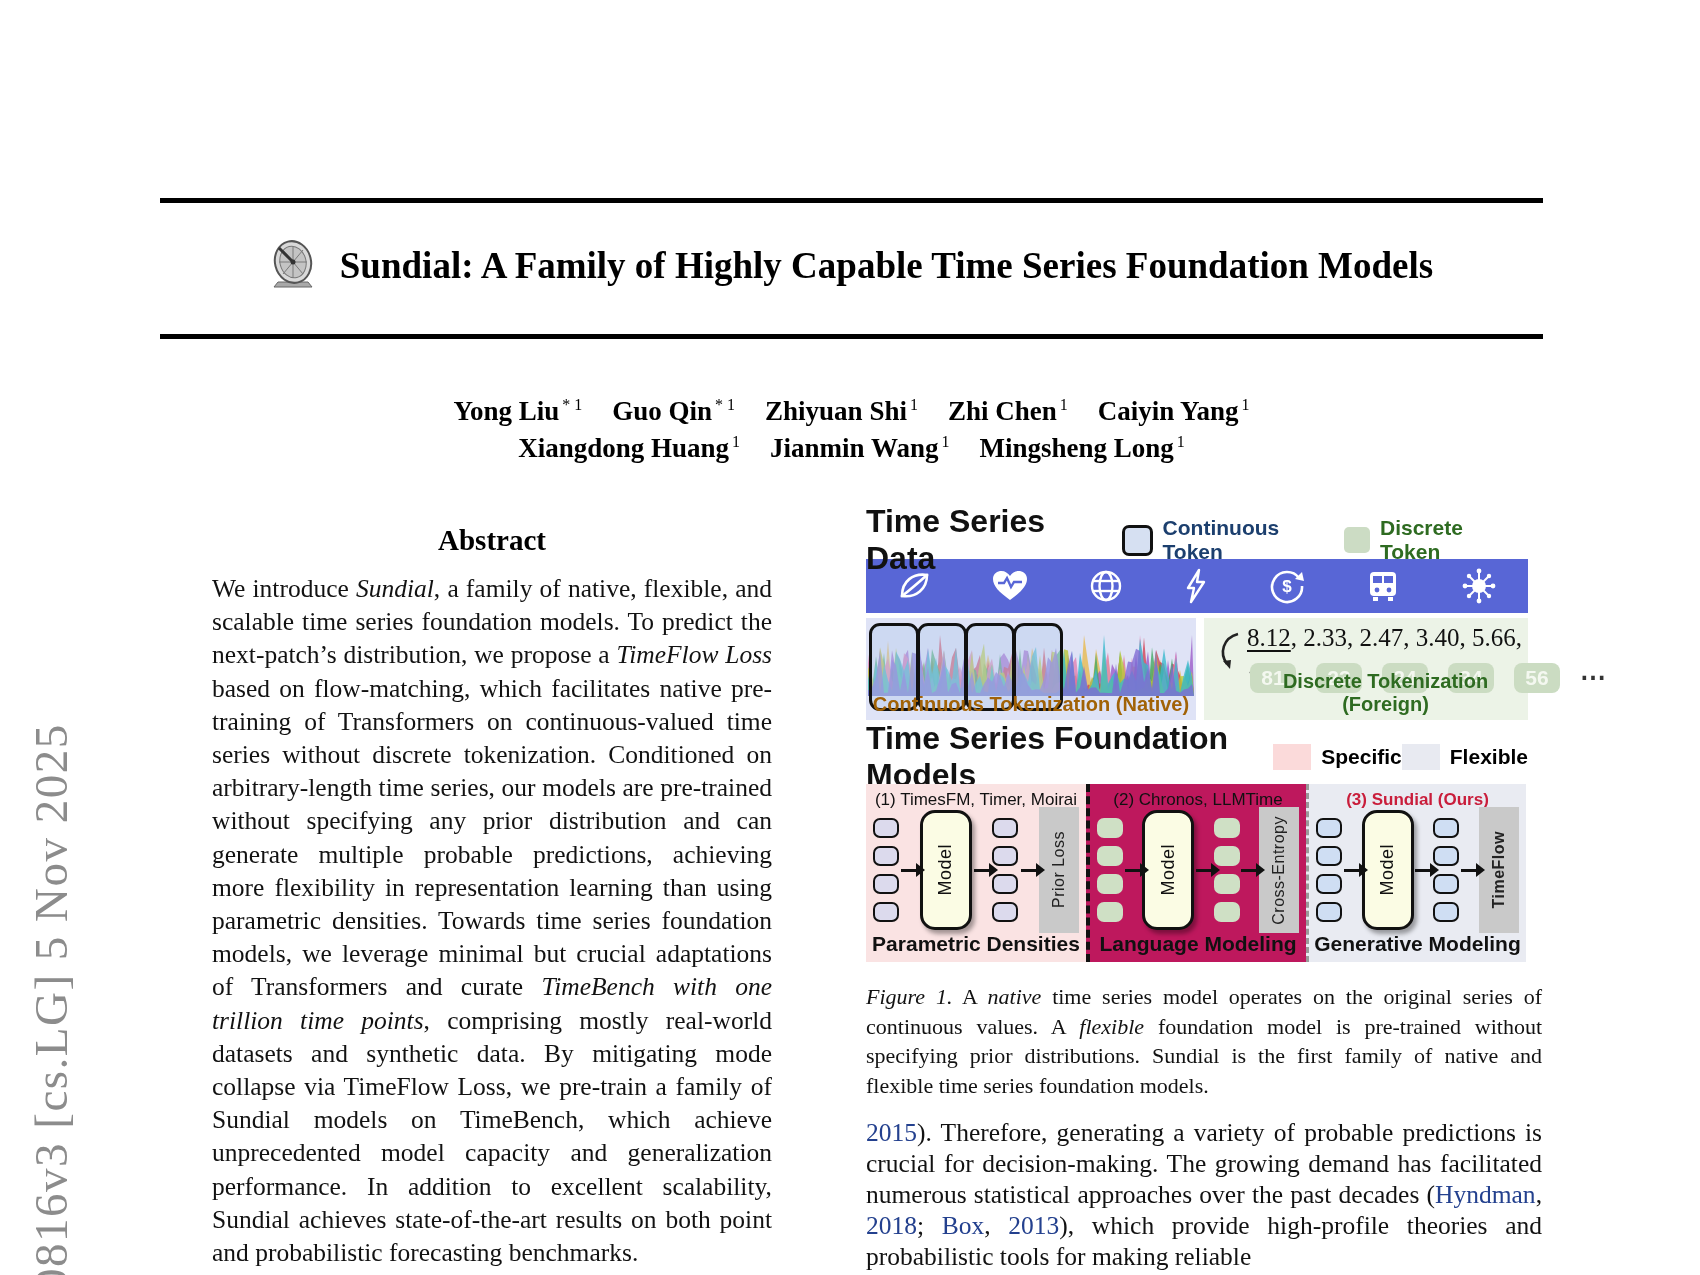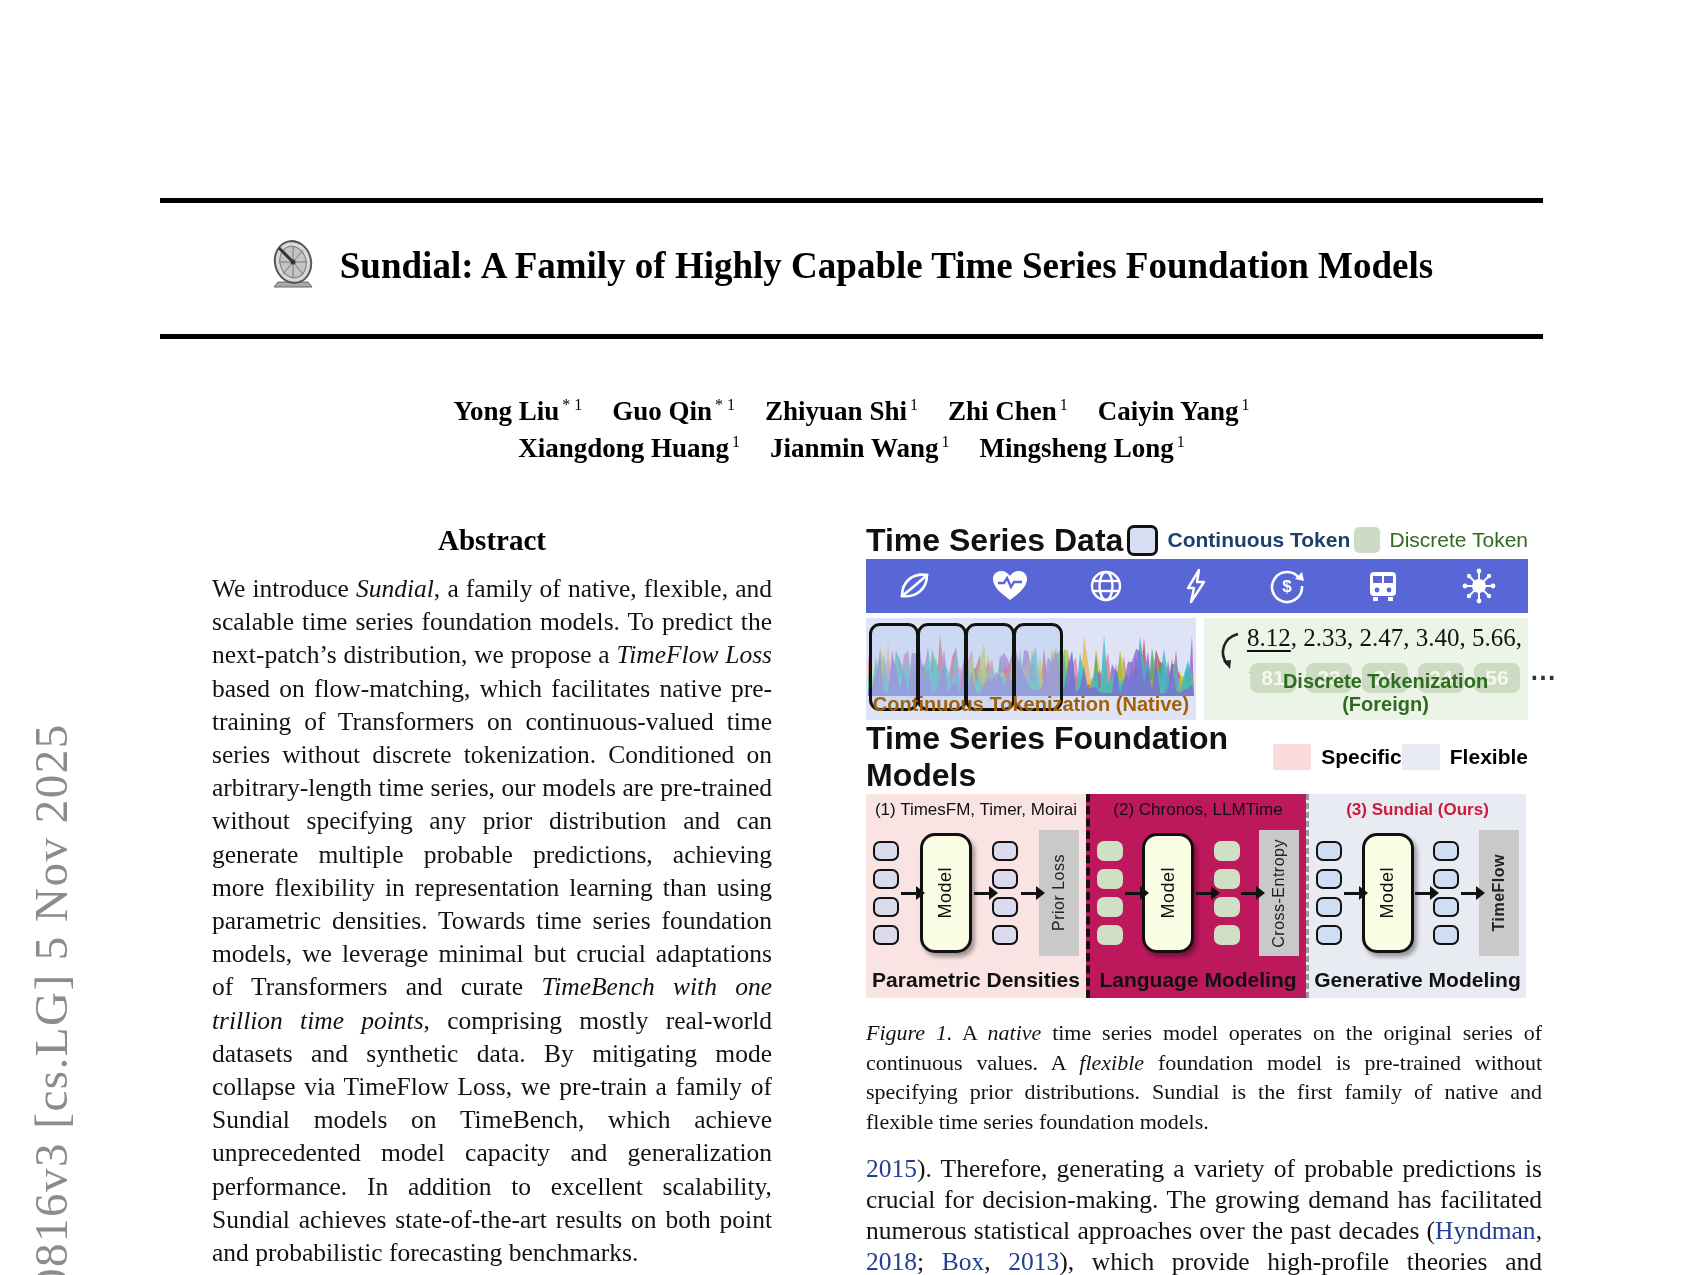--- a/index.html
+++ b/index.html
@@ -33,51 +33,51 @@
   .fig{width:662px;}
   .sans{font-family:"Liberation Sans",sans-serif;}
   .fig-head{display:flex;align-items:center;height:32px;}
   .fig-title{font-family:"Liberation Sans",sans-serif;font-weight:bold;font-size:32px;color:#111;}
   .spacer{flex:1;}
   .legend-item{display:flex;align-items:center;gap:10px;}
   .sw{display:inline-block;}
   .sw-cont{width:25px;height:25px;border-radius:7px;background:#d6e0f2;border:3px solid #111;}
   .sw-disc{width:26px;height:26px;border-radius:5px;background:#ccdcc4;}
   .lg-cont{color:#1c3f6e;font-weight:bold;font-size:21px;}
-  .lg-disc{color:#2e6b21;font-weight:normal;font-size:21px;}
+  .lg-disc{color:#2e6b21;font-weight:bold;font-size:21px;}
 
   .banner{margin-top:3px;height:54px;background:#5866d6;display:flex;align-items:center;
         justify-content:space-around;}
   .banner svg{display:block;}
 
   .tok-row{display:flex;gap:8px;margin-top:5px;height:102px;}
   .tok-left{position:relative;width:330px;background:#dfe3f6;}
   .tok-left svg.ts{position:absolute;left:2px;top:12px;}
   .patch{position:absolute;top:5px;width:44px;height:82px;border:3px solid #111;
         border-radius:11px;background:rgba(183,203,238,0.45);}
   .tok-label{position:absolute;bottom:4px;left:0;right:0;text-align:center;
         font-family:"Liberation Sans",sans-serif;font-weight:bold;font-size:20px;}
   .navy{color:#a16207;margin-top:48px;} .greenc{color:#2e6b21;padding-left:39px;}
   .tok-right{position:relative;flex:1;background:#ecf3e7;}
   .num-row{position:absolute;top:6px;left:12px;right:6px;display:flex;align-items:flex-start;
         gap:5px;font-size:25px;color:#111;}
   .num-row .curve{margin-top:6px;flex:none;}
   .seg-u{text-decoration:underline;text-underline-offset:4px;}
-  .dt-row{position:absolute;top:44px;left:46px;display:flex;gap:10px;align-items:center;}
+  .dt-row{position:absolute;top:44px;left:46px;display:flex;gap:20px;align-items:center;}
   .dt{width:46px;height:30px;border-radius:8px;background:#cbdcc2;color:#f4f8f0;
         font-family:"Liberation Sans",sans-serif;font-weight:bold;font-size:21px;
         display:flex;align-items:center;justify-content:center;}
   .dt-ellipsis{color:#333;font-size:26px;font-weight:bold;font-family:"Liberation Sans",sans-serif;}
 
   .fm-head{display:flex;align-items:center;margin-top:21px;height:32px;}
   .sw-spec{width:38px;height:26px;background:#fbdada;}
   .sw-flex{width:38px;height:26px;background:#e8eaf1;}
   .lg-plain{font-size:21px;color:#000000;font-weight:bold;font-family:"Liberation Sans",sans-serif;}
 
-  .panels{display:flex;margin-top:21px;height:204px;}
+  .panels{display:flex;margin-top:11px;height:178px;}
   .panel{position:relative;width:220px;box-sizing:border-box;}
   .p1{background:#fae3e3;}
   .p2{background:#be185d;border-left:4px dashed #111;}
   .p3{background:#e9ebf2;border-left:3px dashed #999;}
   .p-head{text-align:center;font-family:"Liberation Sans",sans-serif;font-size:17px;
         padding-top:6px;color:#111;}
   .p3 .p-head{color:#c91d3b;font-weight:bold;}
   .p-diagram{position:absolute;top:32px;bottom:38px;left:7px;right:7px;display:flex;
         align-items:center;justify-content:space-between;}
   .tcol{display:flex;flex-direction:column;gap:8px;}

